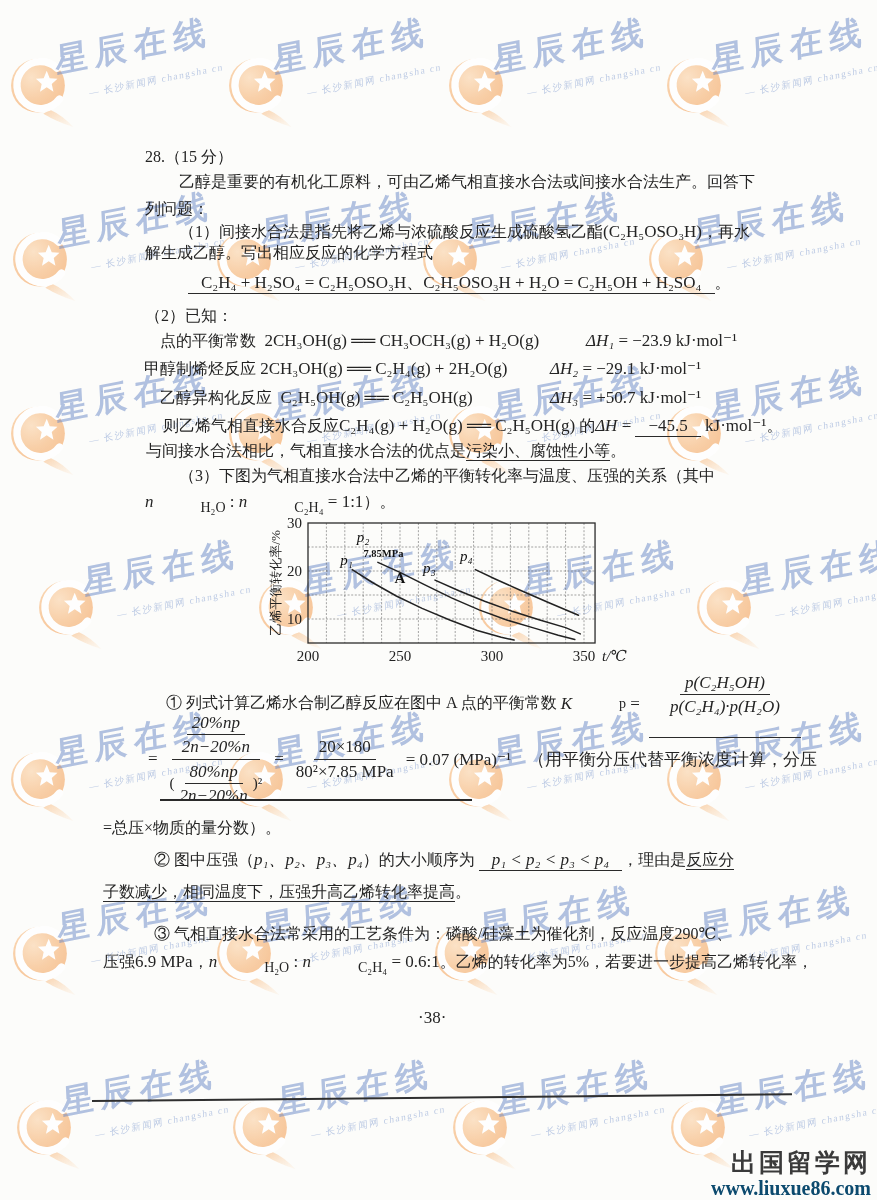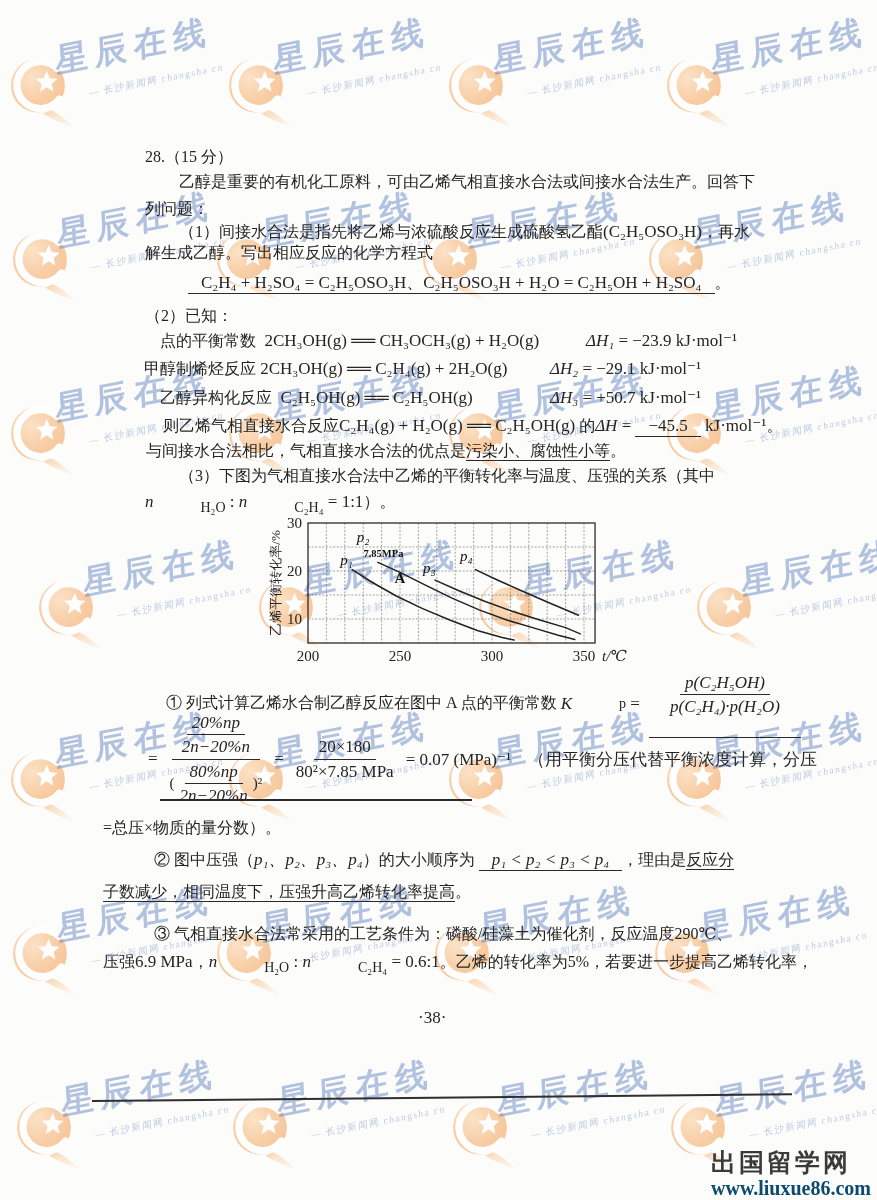--- a/index.html
+++ b/index.html
@@ -22,21 +22,21 @@
   .frac .num{border-bottom:1.5px solid #2a2a2a;padding:0 5px 1px;}
   .frac .den{padding:1px 5px 0;}
   .inner{font-size:15px;}
   .fx{display:inline-flex;align-items:center;}
   .ansfrac{border-bottom:1.7px solid #2a2a2a;padding:2px 16px 19px;margin-left:5px;}
   
   .blankline{left:160px;top:799px;width:312px;height:2px;background:#2a2a2a;}
   .rule{left:92px;top:1100px;width:700px;height:2px;background:#2f2f2f;
         transform:rotate(-0.55deg);transform-origin:left center;}
   .pageno{left:418px;top:1008px;font-size:17px;}
-  .brand{right:6px;top:1146px;}
+  .brand{right:6px;top:1146px;text-align:right;}
   .brand .site{font-size:25px;font-weight:bold;color:#3a3a3a;letter-spacing:3px;}
   .brand .url{font-size:20px;font-weight:bold;color:#0c4a6e;margin-top:-2px;}
   
   .wm{position:absolute;width:218px;height:110px;pointer-events:none;z-index:0;}
   .wm .wm-main{position:absolute;left:46px;top:0;font-size:33px;font-weight:bold;letter-spacing:7px;
        transform:rotate(-11deg) skewX(-8deg);white-space:nowrap;}
   .wm .wm-sub{position:absolute;left:80px;top:50px;font-size:9.5px;letter-spacing:1.5px;
        transform:rotate(-11deg) skewX(-8deg);white-space:nowrap;}
   .wm .wm-logo{position:absolute;left:0;top:32px;width:68px;height:74px;opacity:.8;}
   .chartsvg{left:268px;top:504px;}

